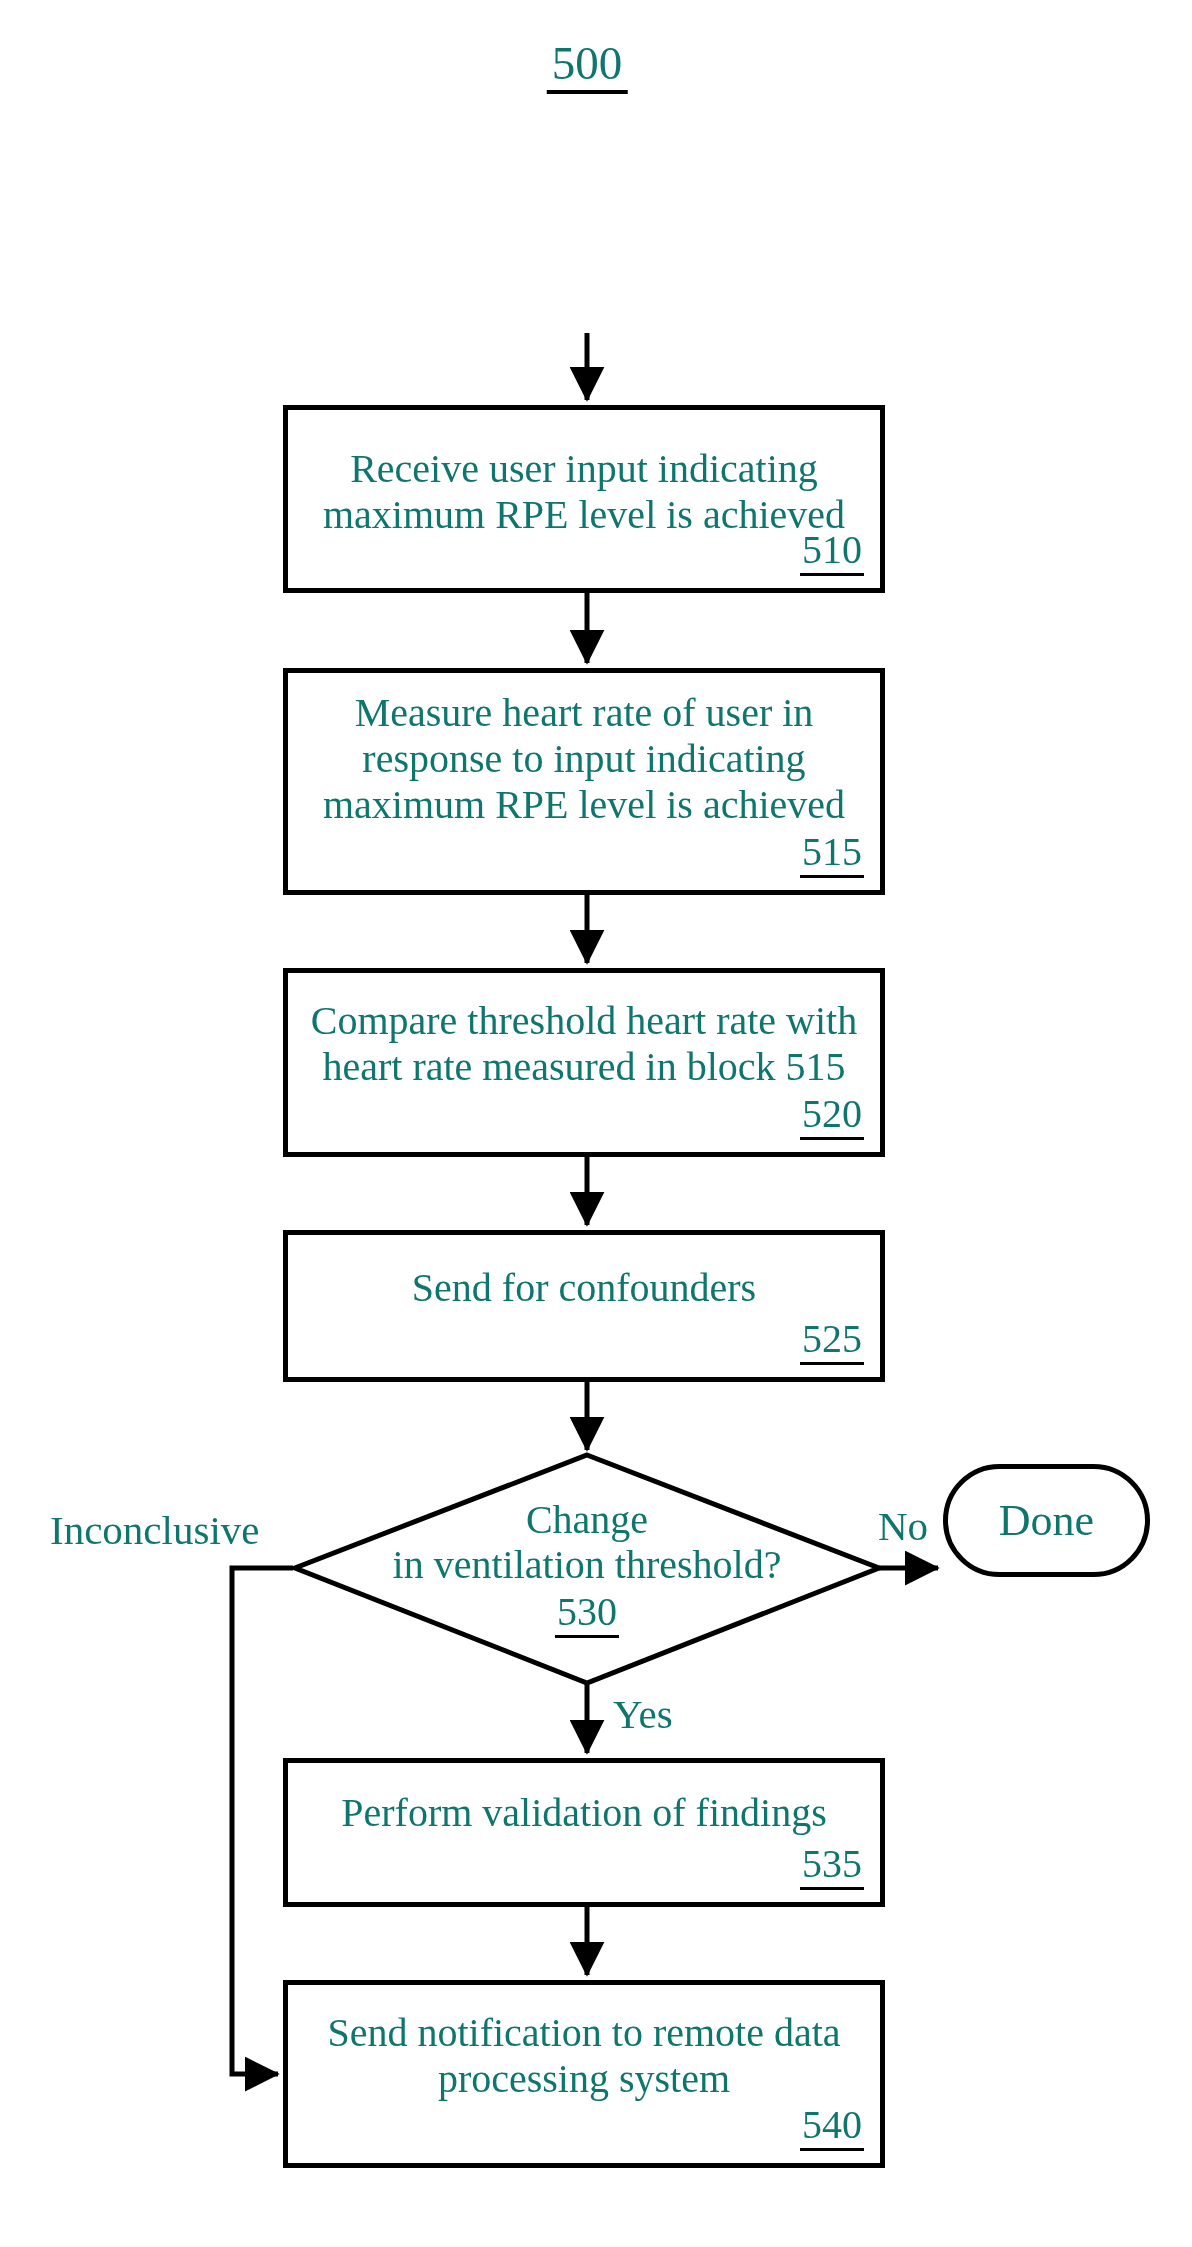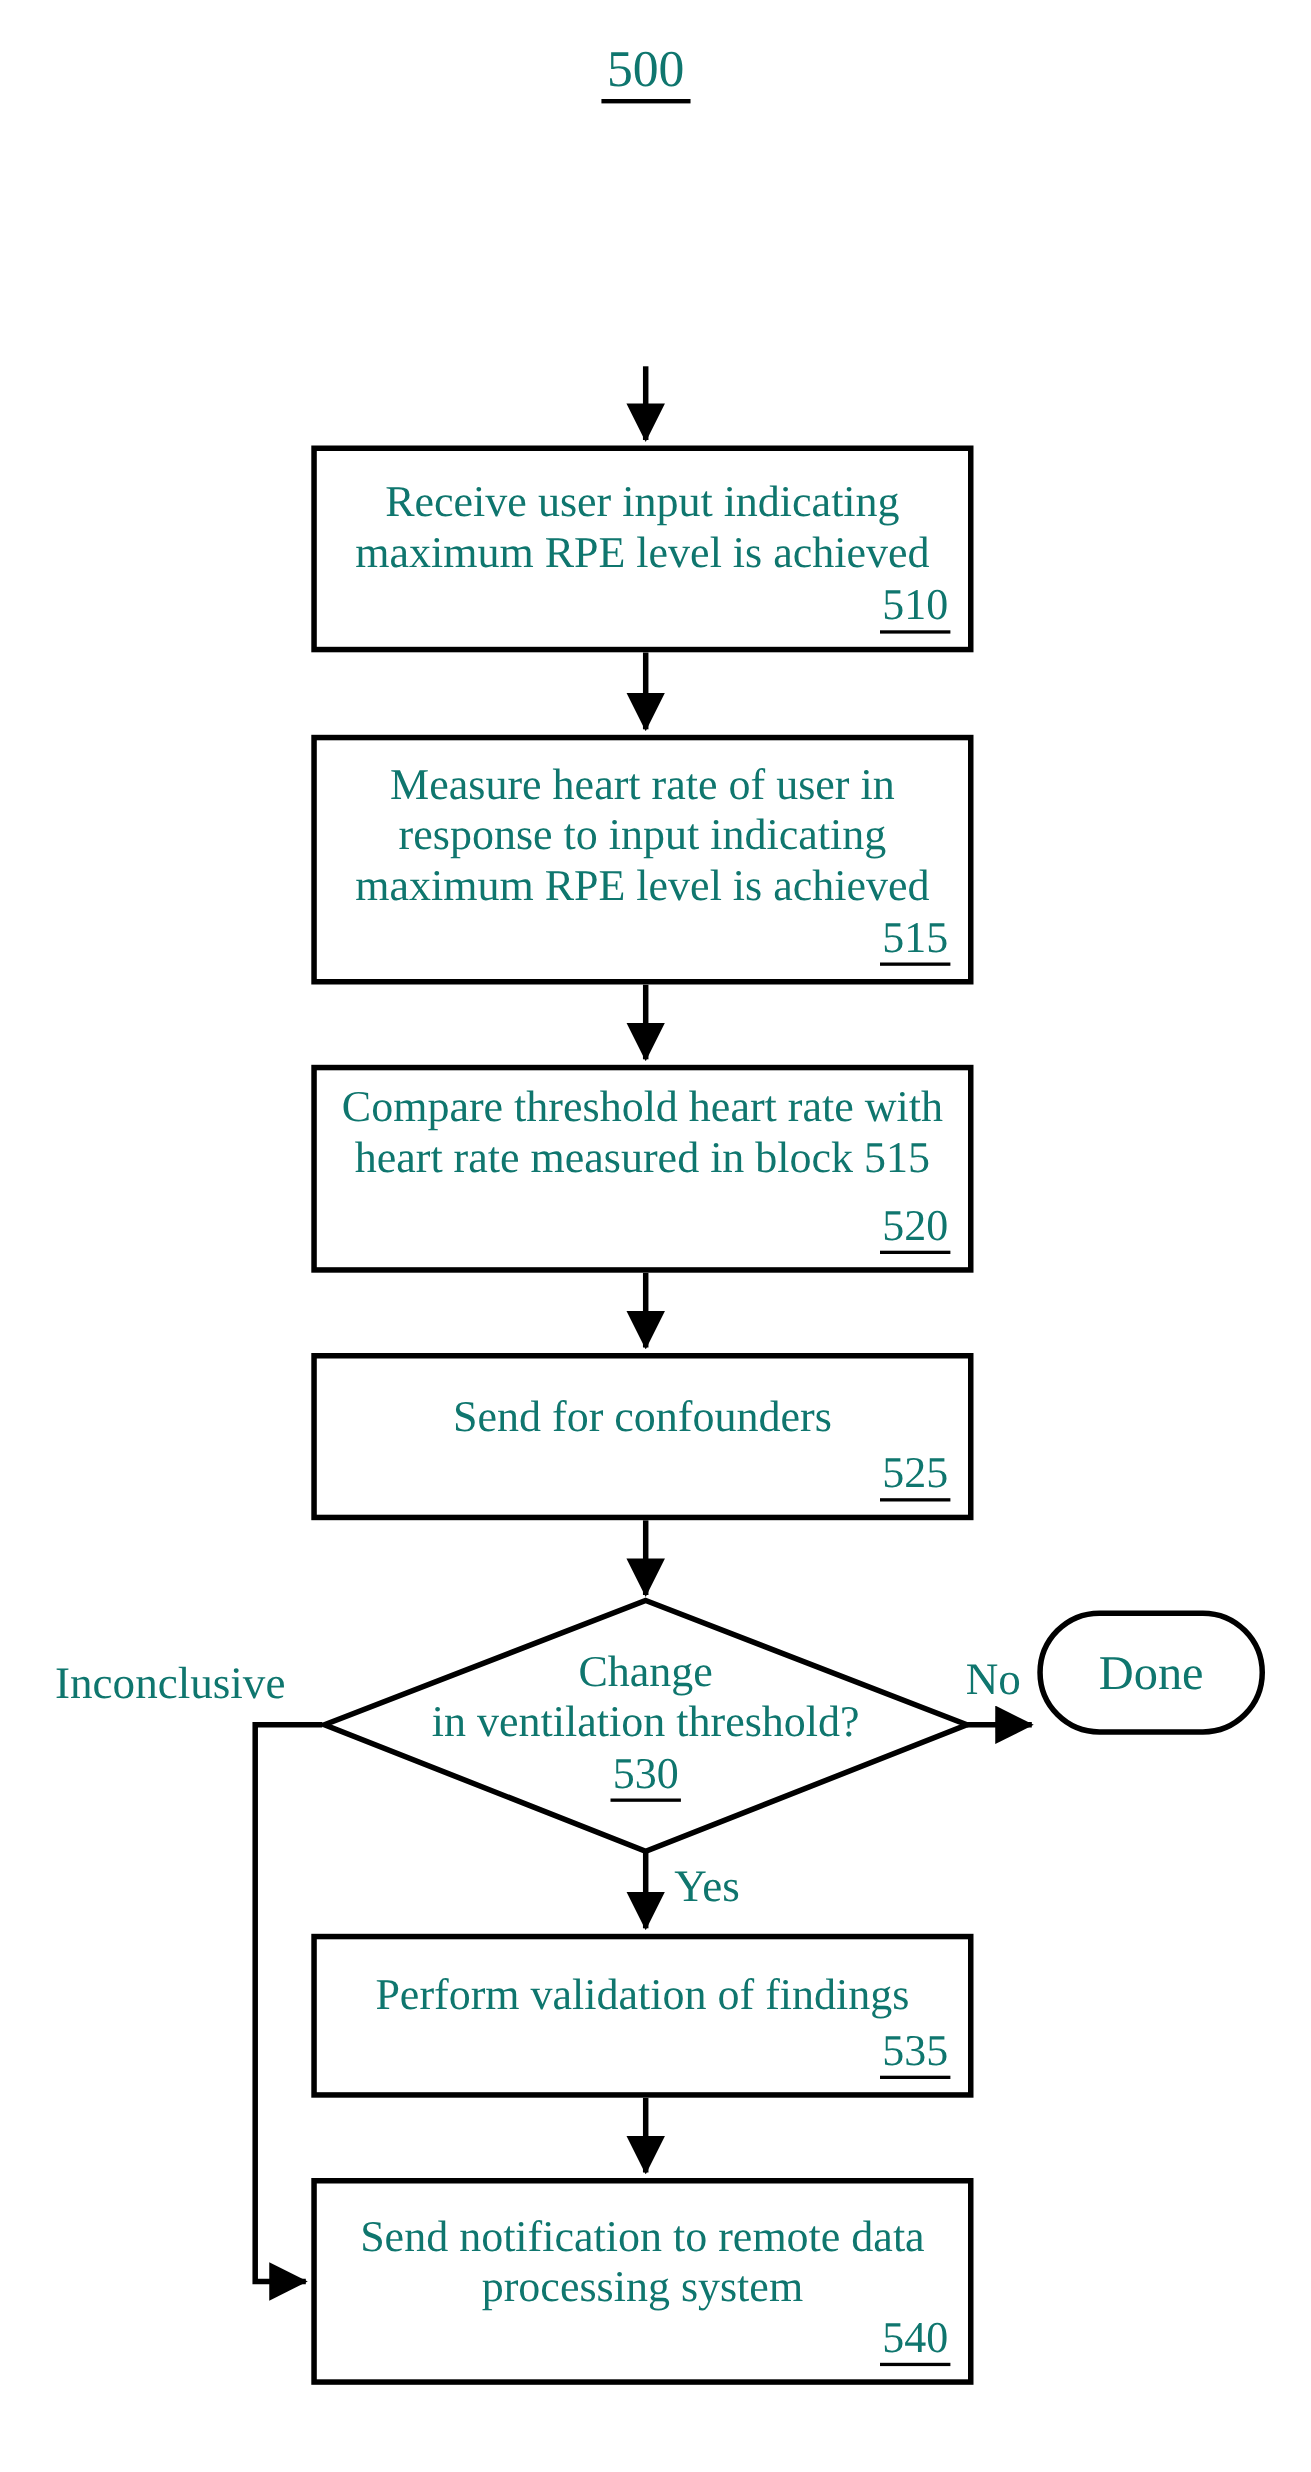--- a/index.html
+++ b/index.html
@@ -51,25 +51,25 @@
     position: absolute;
     right: 16px;
     bottom: 12px;
     line-height: 1.0;
     border-bottom: 3px solid #000;
     padding: 0 2px 3px 2px;
   }
   .b505 { top: 140px;  height: 193px; }
   .b505 .box-text { padding-top: 14px; }
   .b510 { top: 405px;  height: 188px; }
-  .b510 .box-text { padding-top: 23px; }
+  .b510 .box-text { padding-top: 12px; margin-top: 24px; }
   .b515 { top: 668px;  height: 227px; }
   .b515 .box-text { padding-top: 17px; }
   .b520 { top: 968px;  height: 189px; }
-  .b520 .box-text { padding-top: 10px; }
+  .b520 .box-text { padding-top: 25px; }
   .b525 { top: 1230px; height: 152px; }
   .b525 .box-text { padding-top: 30px; }
   .b535 { top: 1758px; height: 149px; }
   .b535 .box-text { padding-top: 27px; }
   .b540 { top: 1980px; height: 188px; }
   .b540 .box-text { padding-top: 25px; }
   .diamond-text {
     position: absolute;
     left: 293px;
     top: 1462px;

